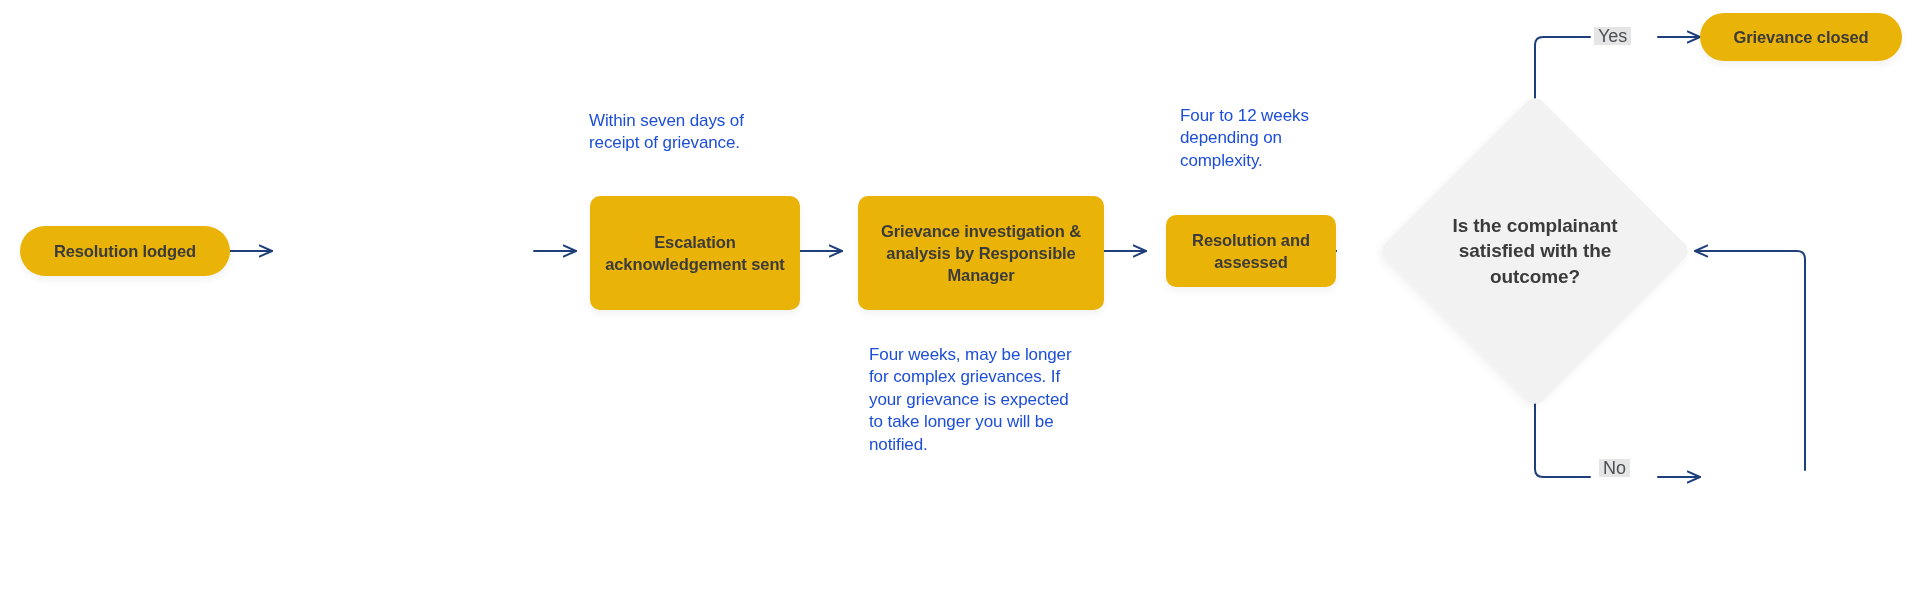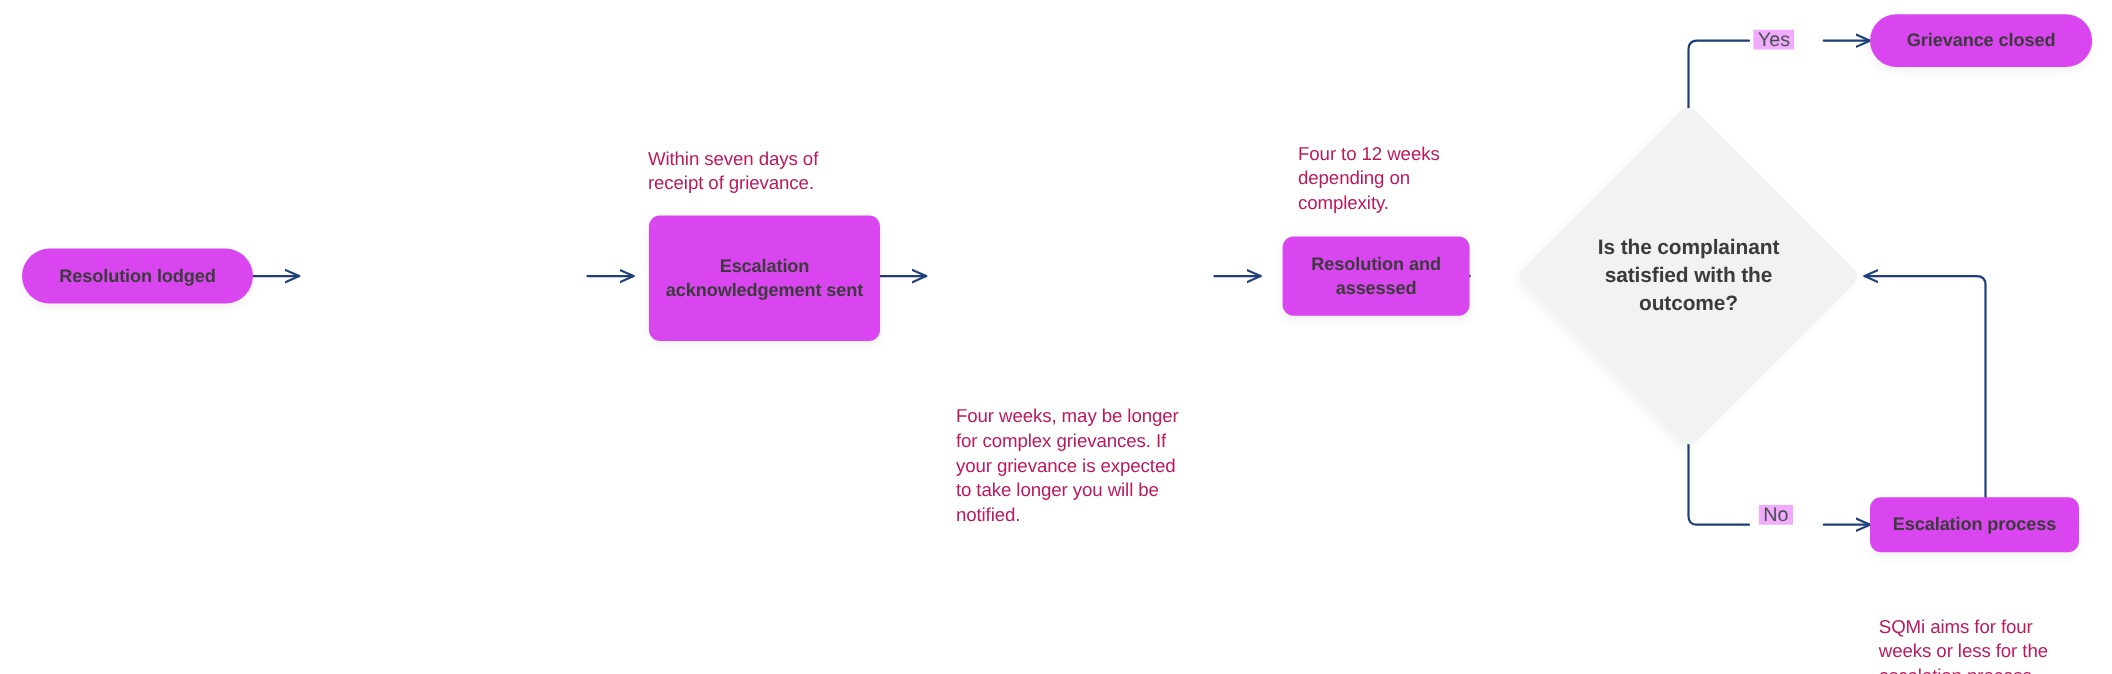--- a/index.html
+++ b/index.html
@@ -23,21 +23,21 @@
     position: absolute;
     left: 0;
     top: 0;
     width: 1920px;
     height: 613px;
     pointer-events: none;
   }
   .node {
     position: absolute;
     box-sizing: border-box;
-    background: #d946ef;
+    background: #eab308;
     color: #3b3b3b;
     font-weight: bold;
     display: flex;
     align-items: center;
     justify-content: center;
     text-align: center;
     line-height: 1.35;
     font-size: 16.5px;
     letter-spacing: -0.1px;
     box-shadow: 0 4px 9px rgba(0,0,0,0.055);
@@ -75,33 +75,32 @@
     justify-content: center;
     text-align: center;
     color: #3b3b3b;
     font-weight: bold;
     font-size: 19px;
     line-height: 1.35;
     letter-spacing: -0.1px;
   }
   .note {
     position: absolute;
-    color: #be185d;
+    color: #1d4ed8;
     font-size: 17px;
     line-height: 1.32;
     font-weight: normal;
     letter-spacing: -0.1px;
-    margin-top: 24px;
   }
   .edge-label {
     position: absolute;
     color: #4a4d51;
     font-size: 18px;
     font-weight: normal;
-    background: #f0abfc;
+    background: #e5e5e5;
     padding: 0 4px;
     line-height: 1;
   }
 </style>
 </head>
 <body>
 
 <div id="canvas">
 
   <svg class="edges" viewBox="0 0 1920 613" xmlns="http://www.w3.org/2000/svg">
@@ -130,43 +129,42 @@
 
   <div class="node pill" style="left:20px; top:226px; width:210px; height:50px;">
     <span>Resolution lodged</span>
   </div>
 
 
   <div class="node rect" style="left:590px; top:196px; width:210px; height:114px;">
     <span>Escalation acknowledgement sent</span>
   </div>
 
+  <div class="node rect" style="left:858px; top:196px; width:246px; height:114px;">
+    <span>Grievance investigation &amp; analysis by Responsible Manager</span>
+  </div>
 
   <div class="node rect" style="left:1166px; top:215px; width:170px; height:72px;">
     <span>Resolution and assessed</span>
   </div>
 
   <div class="diamond-wrap" style="left:1424px; top:140px; width:222px; height:222px;">
     <div class="diamond-shape"></div>
     <div class="diamond-label">Is the complainant satisfied with the outcome?</div>
   </div>
 
   <div class="node pill" style="left:1700px; top:13px; width:202px; height:48px;">
     <span>Grievance closed</span>
   </div>
 
-  <div class="node rect" style="left:1700px; top:452px; width:190px; height:50px;">
-    <span>Escalation process</span>
-  </div>
 
   <div class="note" style="left:589px; top:110px; width:200px;">Within seven days of receipt of grievance.</div>
 
   <div class="note" style="left:869px; top:344px; width:206px;">Four weeks, may be longer for complex grievances. If your grievance is expected to take longer you will be notified.</div>
 
   <div class="note" style="left:1180px; top:105px; width:165px;">Four to 12 weeks depending on complexity.</div>
 
-  <div class="note" style="left:1708px; top:535px; width:185px;">SQMi aims for four weeks or less for the escalation process.</div>
 
   <div class="edge-label" style="left:1594px; top:27px;">Yes</div>
 
   <div class="edge-label" style="left:1599px; top:459px;">No</div>
 
 </div>
 
 </body></html>

